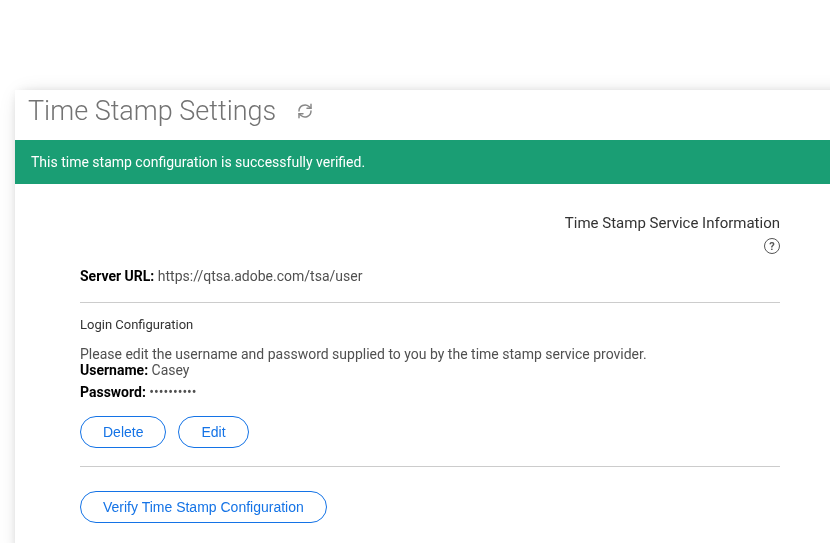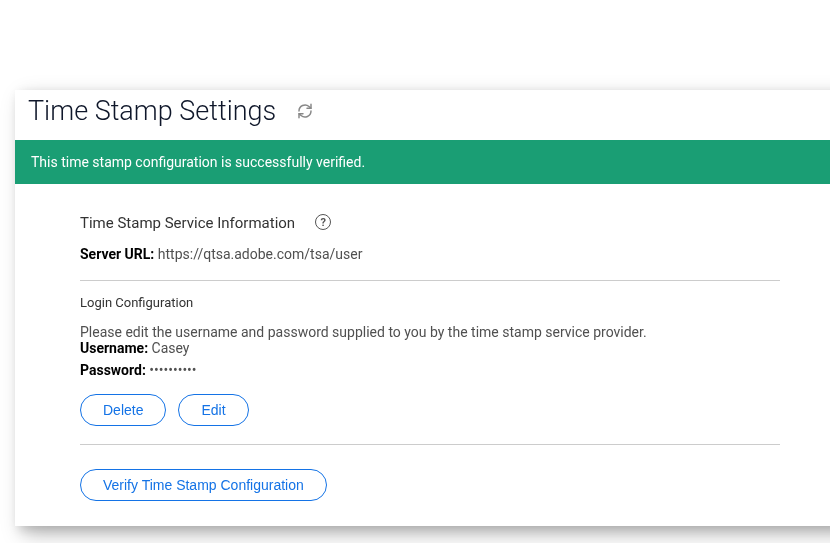--- a/index.html
+++ b/index.html
@@ -22,21 +22,21 @@
       box-shadow: 8px 8px 20px rgba(0,0,0,0.25), 4px 4px 10px rgba(0,0,0,0.15);
       background: #fff;
       padding-bottom: 25px;
     }
     .page-title {
       position: absolute;
       left: 28px;
       top: 95px;
       font-size: 27px;
       font-weight: 300;
-      color: #0f172a;
+      color: #737373;
       display: flex;
       align-items: center;
       gap: 21px;
       z-index: 2;
     }
     .refresh-icon {
       display: inline-flex;
       color: #888;
     }
     .banner {
@@ -44,27 +44,28 @@
       background: #1a9e74;
       color: #fff;
       padding: 14px 16px;
       font-size: 14px;
     }
     .content {
       padding: 20px 65px 0 65px;
     }
     .section-header {
       display: flex;
-      align-items: flex-start;
-      gap: 20px;
+      align-items: flex-end;
+      gap: 6px;
       font-size: 15px;
       color: #333;
       font-weight: 400;
       margin-top: 10px;
       margin-bottom: 14px;
+      flex-direction: column;
     }
     .help-icon {
       display: inline-flex;
       align-items: center;
       justify-content: center;
       width: 16px;
       height: 16px;
       border: 1.5px solid #555;
       border-radius: 50%;
       font-size: 11px;

